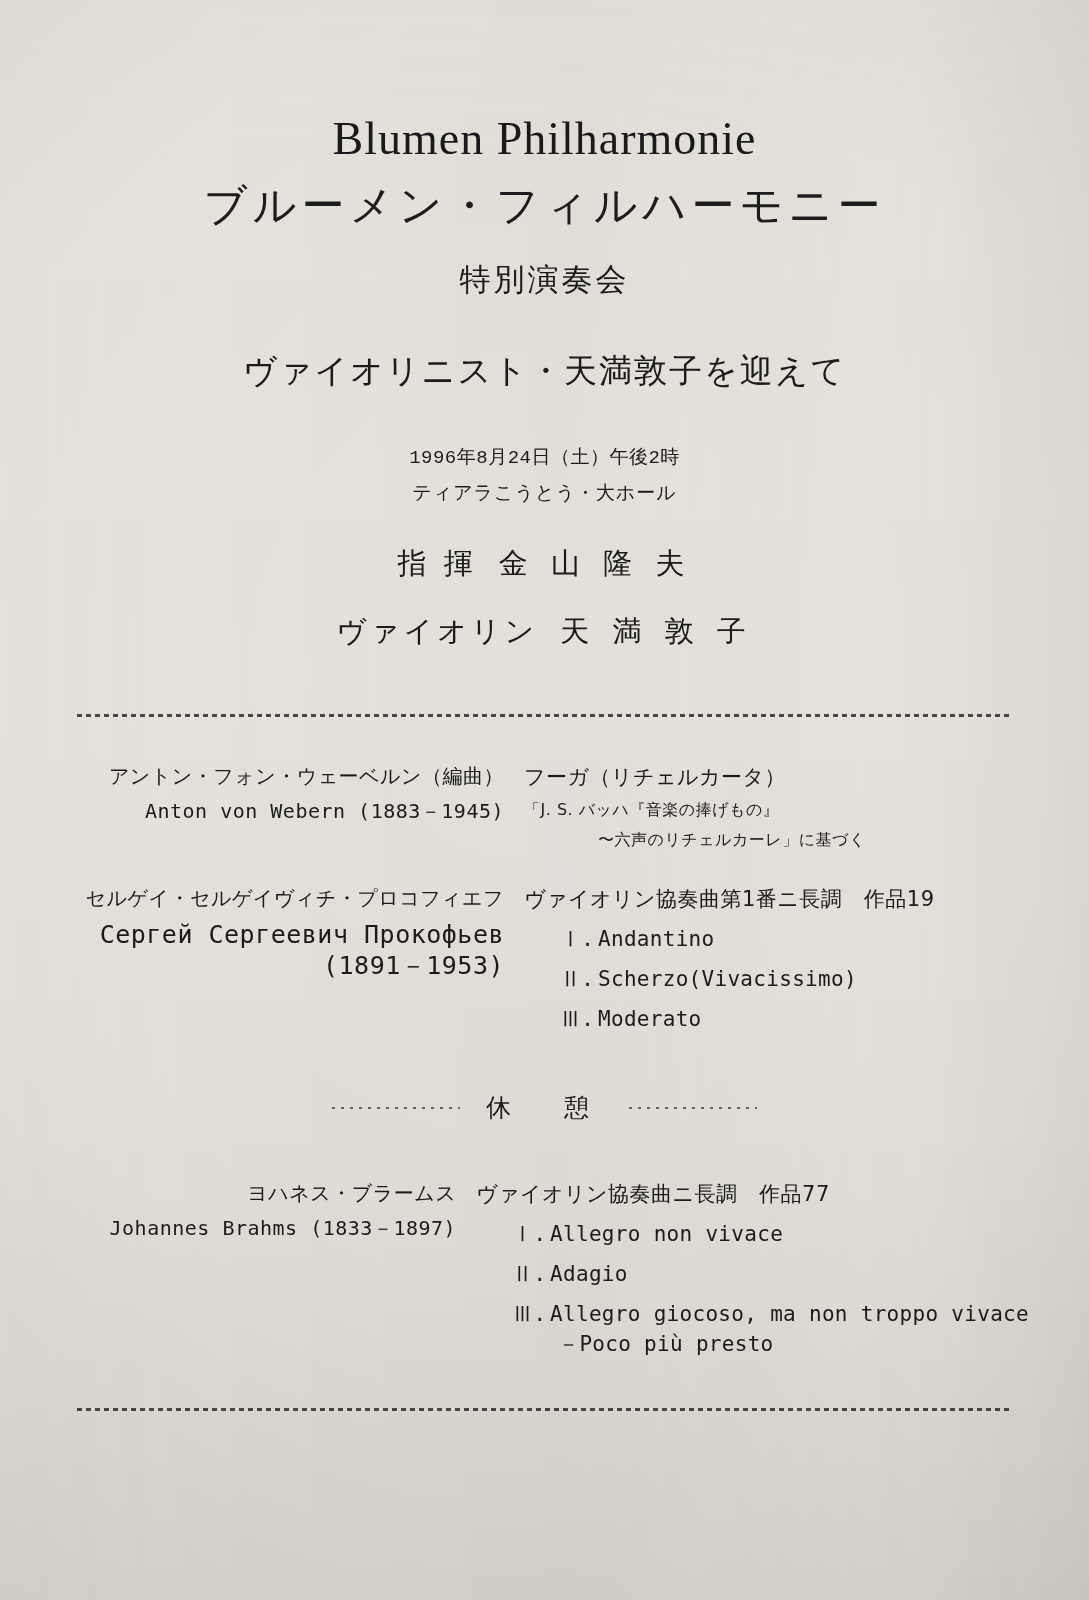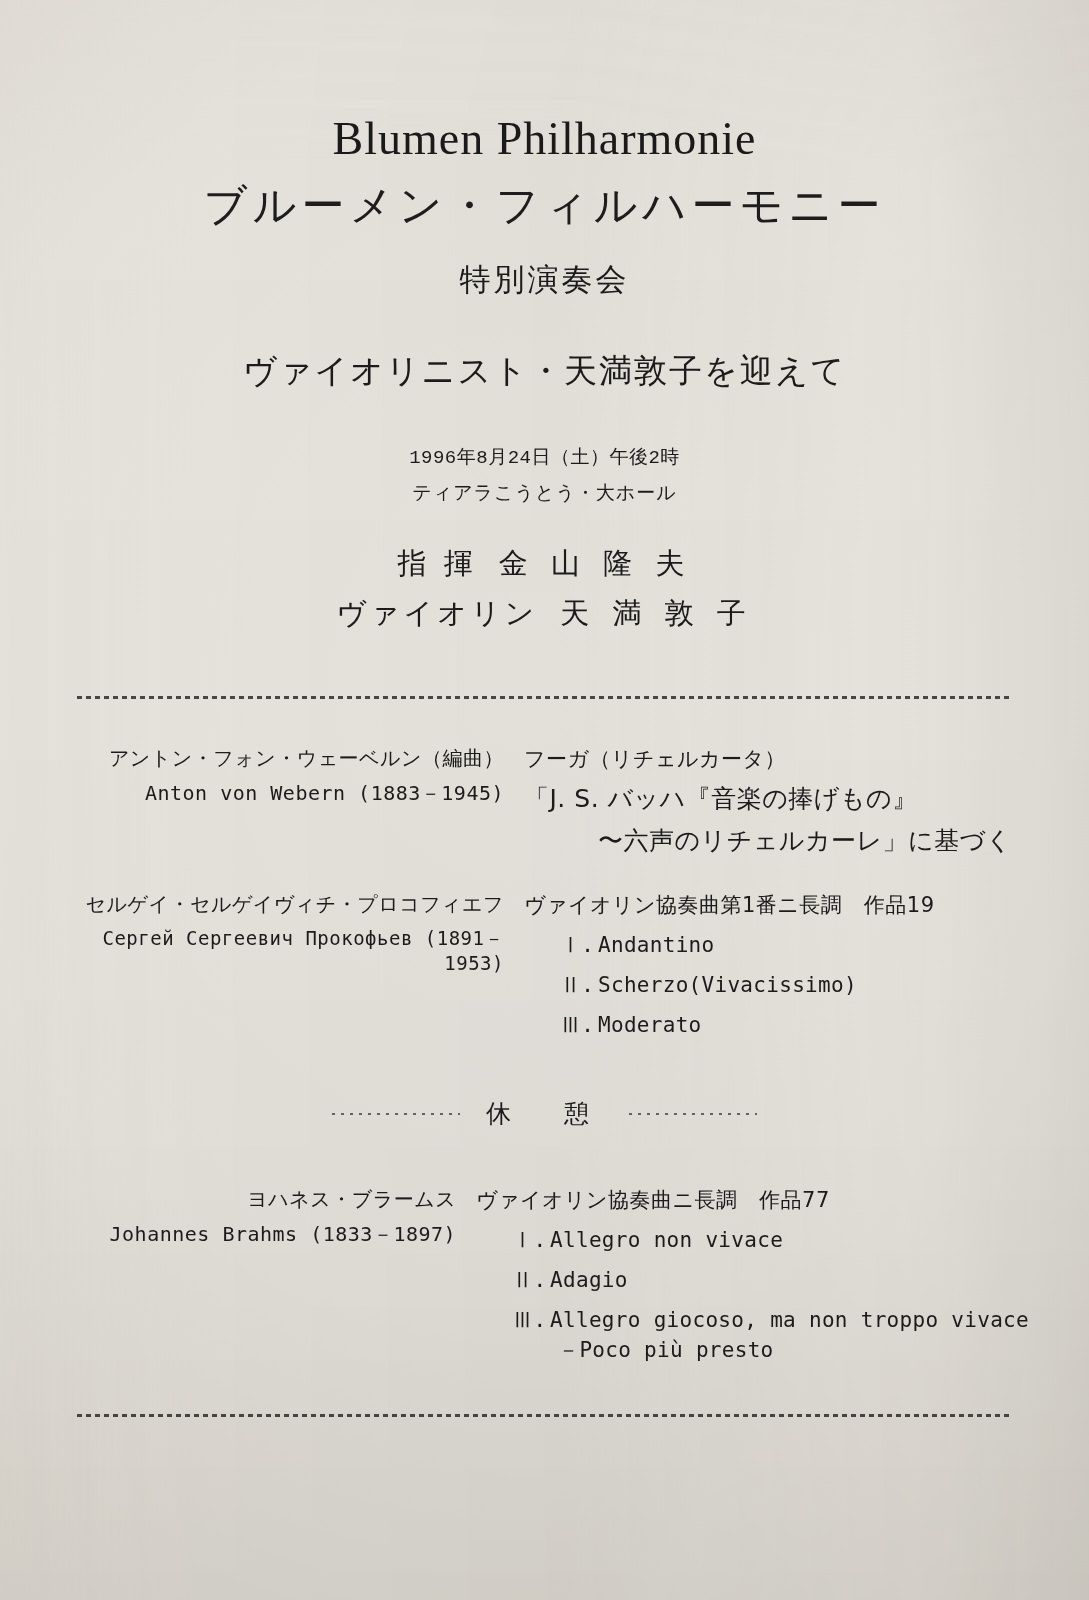--- a/index.html
+++ b/index.html
@@ -91,21 +91,21 @@
     font-family: "DejaVu Sans", "Liberation Sans", sans-serif;
   }
   .credit {
     text-align: center;
     font-size: 29px;
     letter-spacing: 6px;
     margin-top: 38px;
     font-family: "DejaVu Serif", serif;
   }
   .credit.second {
-    margin-top: 10px;
+    margin-top: 28px;
   }
   .credit .role { letter-spacing: 4px; }
   .credit .name { margin-left: 22px; letter-spacing: 7px; }
 
   
   .rule {
     height: 3px;
     margin: 0 auto;
     background-image: repeating-linear-gradient(
       90deg,
@@ -138,33 +138,33 @@
   }
   .composer .latin {
     display: block;
     font-size: 20px;
     margin-top: 8px;
     letter-spacing: 0.5px;
     font-family: "DejaVu Sans Mono", "Liberation Mono", monospace;
   }
   .composer .latin.cyr {
     font-family: "DejaVu Sans Mono", "Liberation Mono", monospace;
-    font-size: 19px;
+    font-size: 25px;
   }
   .piece {
     flex: 1;
     padding-left: 4px;
   }
   .piece .piece-title {
     font-size: 21px;
     letter-spacing: 0.5px;
     font-family: "DejaVu Sans", "Liberation Sans", sans-serif;
   }
   .piece .piece-sub {
-    font-size: 25px;
+    font-size: 16px;
     margin-top: 9px;
     letter-spacing: 0.5px;
     font-family: "DejaVu Sans", "Liberation Sans", sans-serif;
   }
   .piece .piece-sub.indent {
     margin-left: 74px;
   }
   .movements {
     margin: 10px 0 0 0;
     padding: 0;

